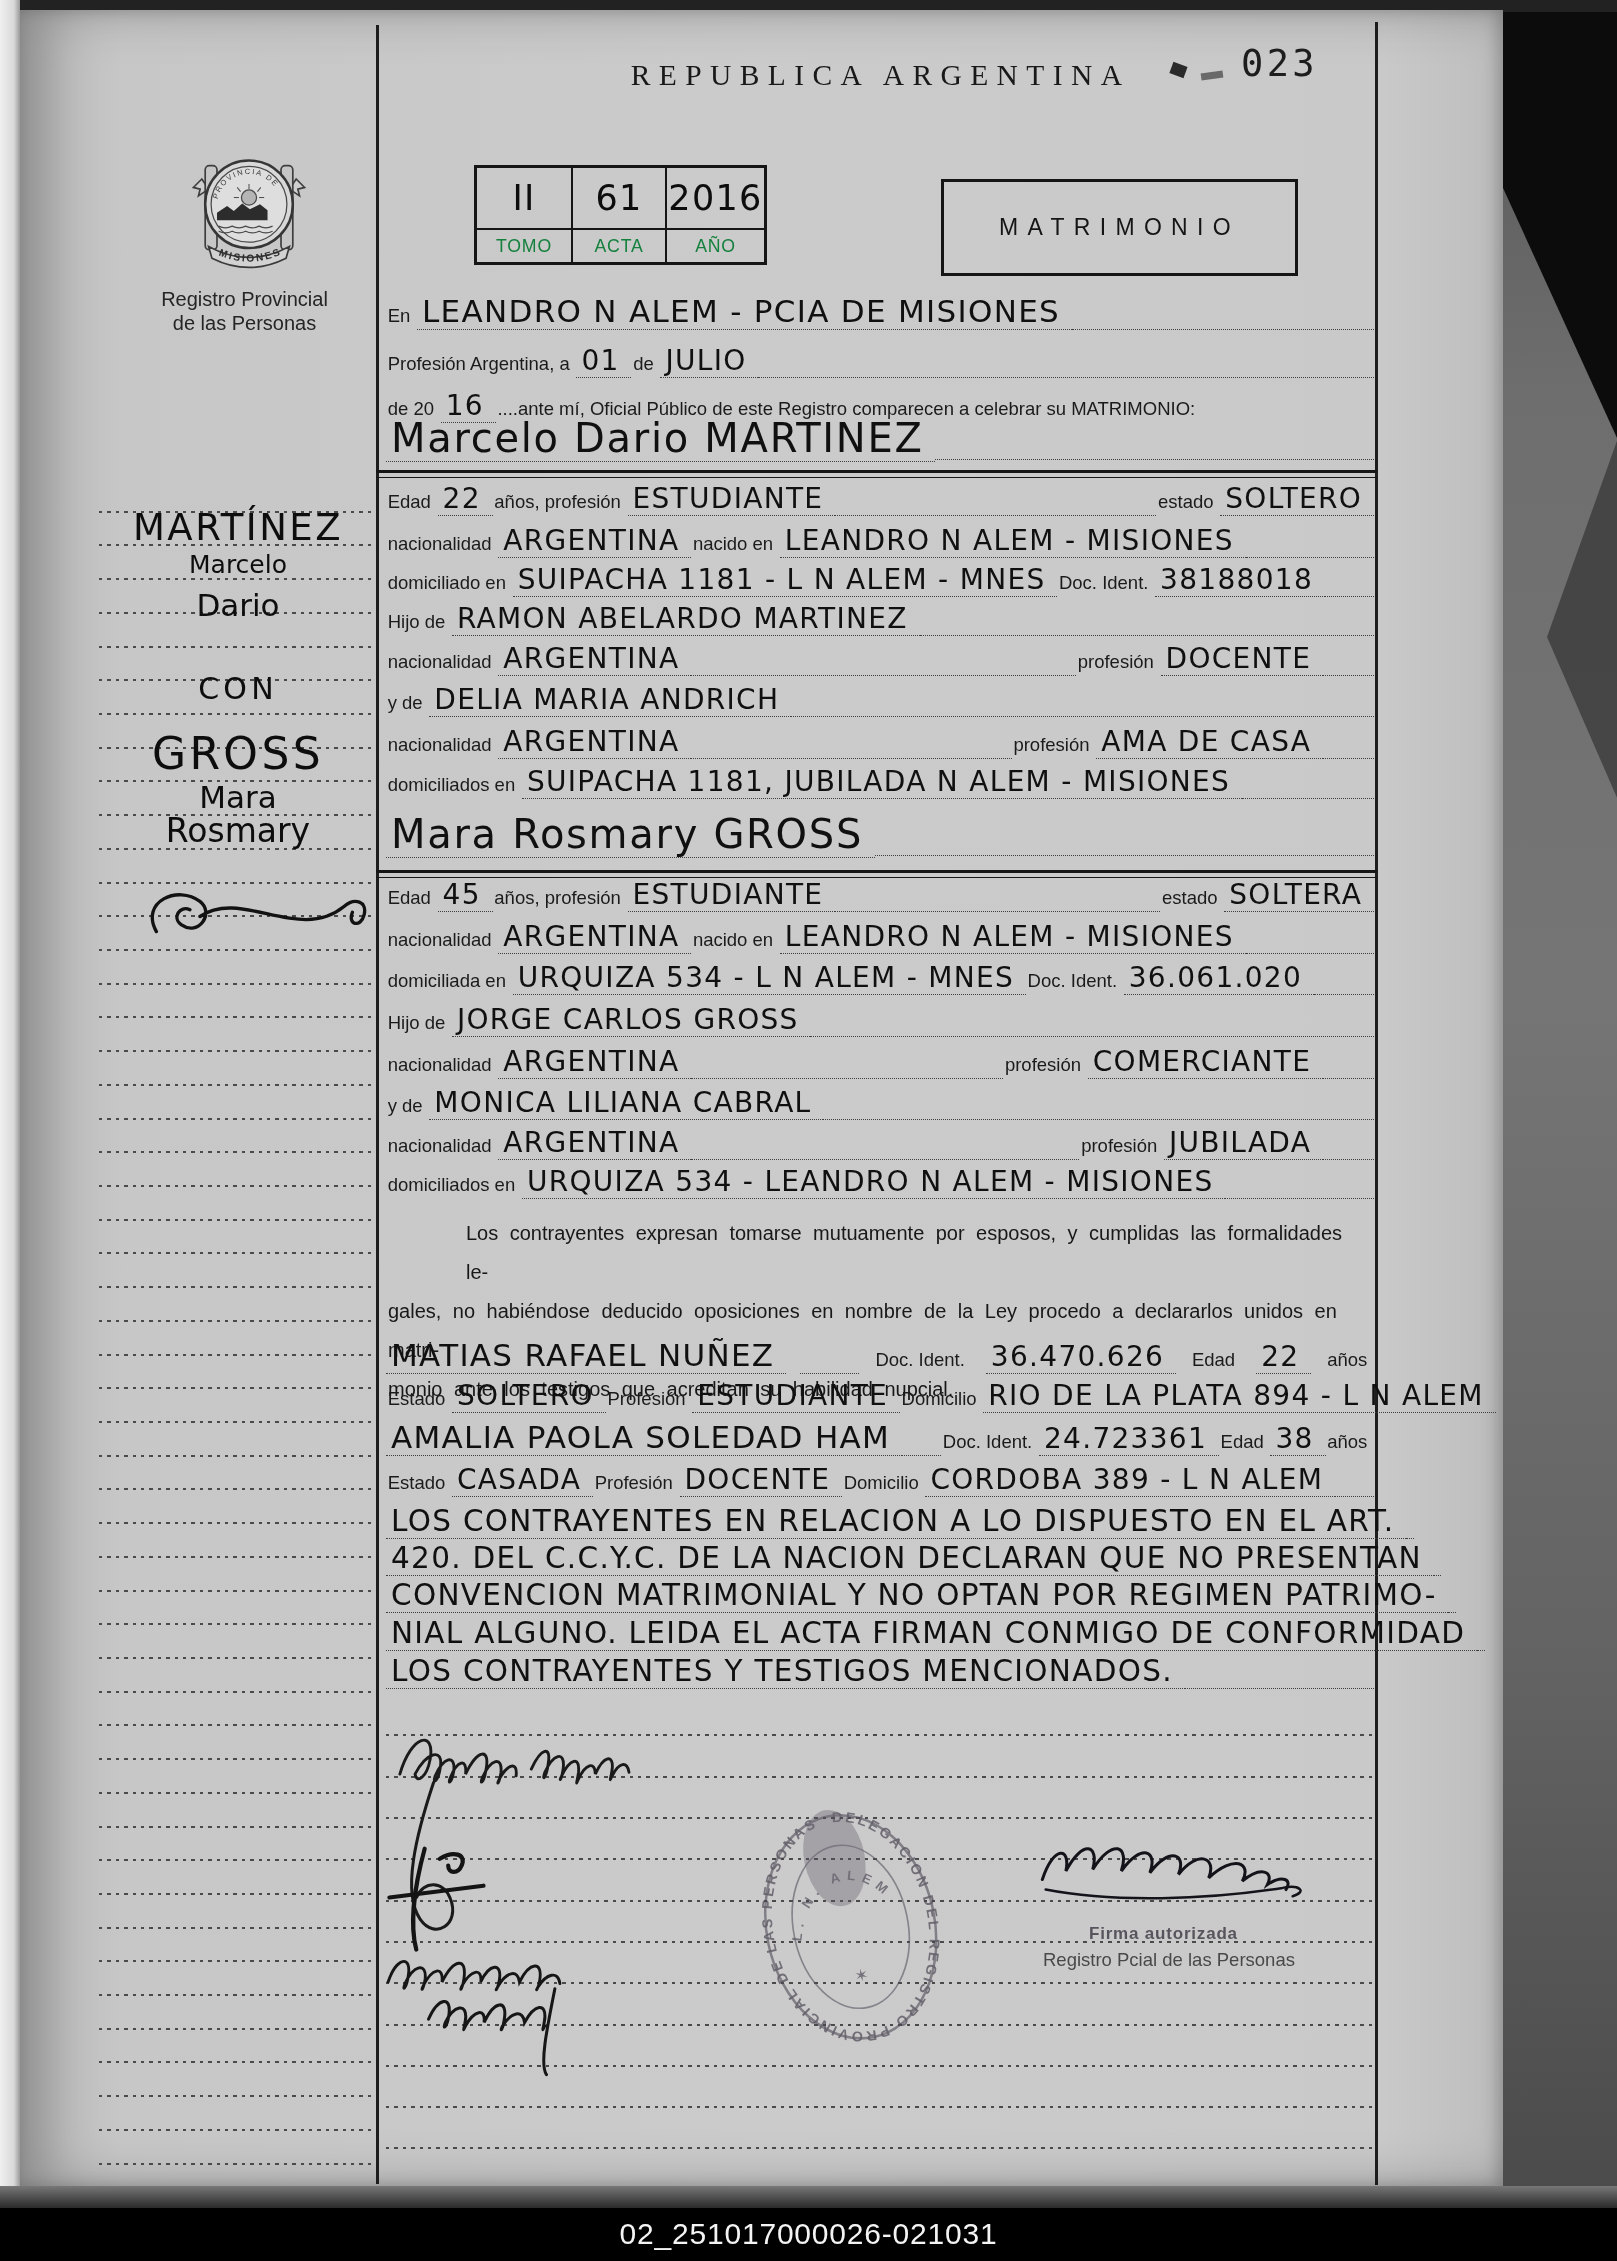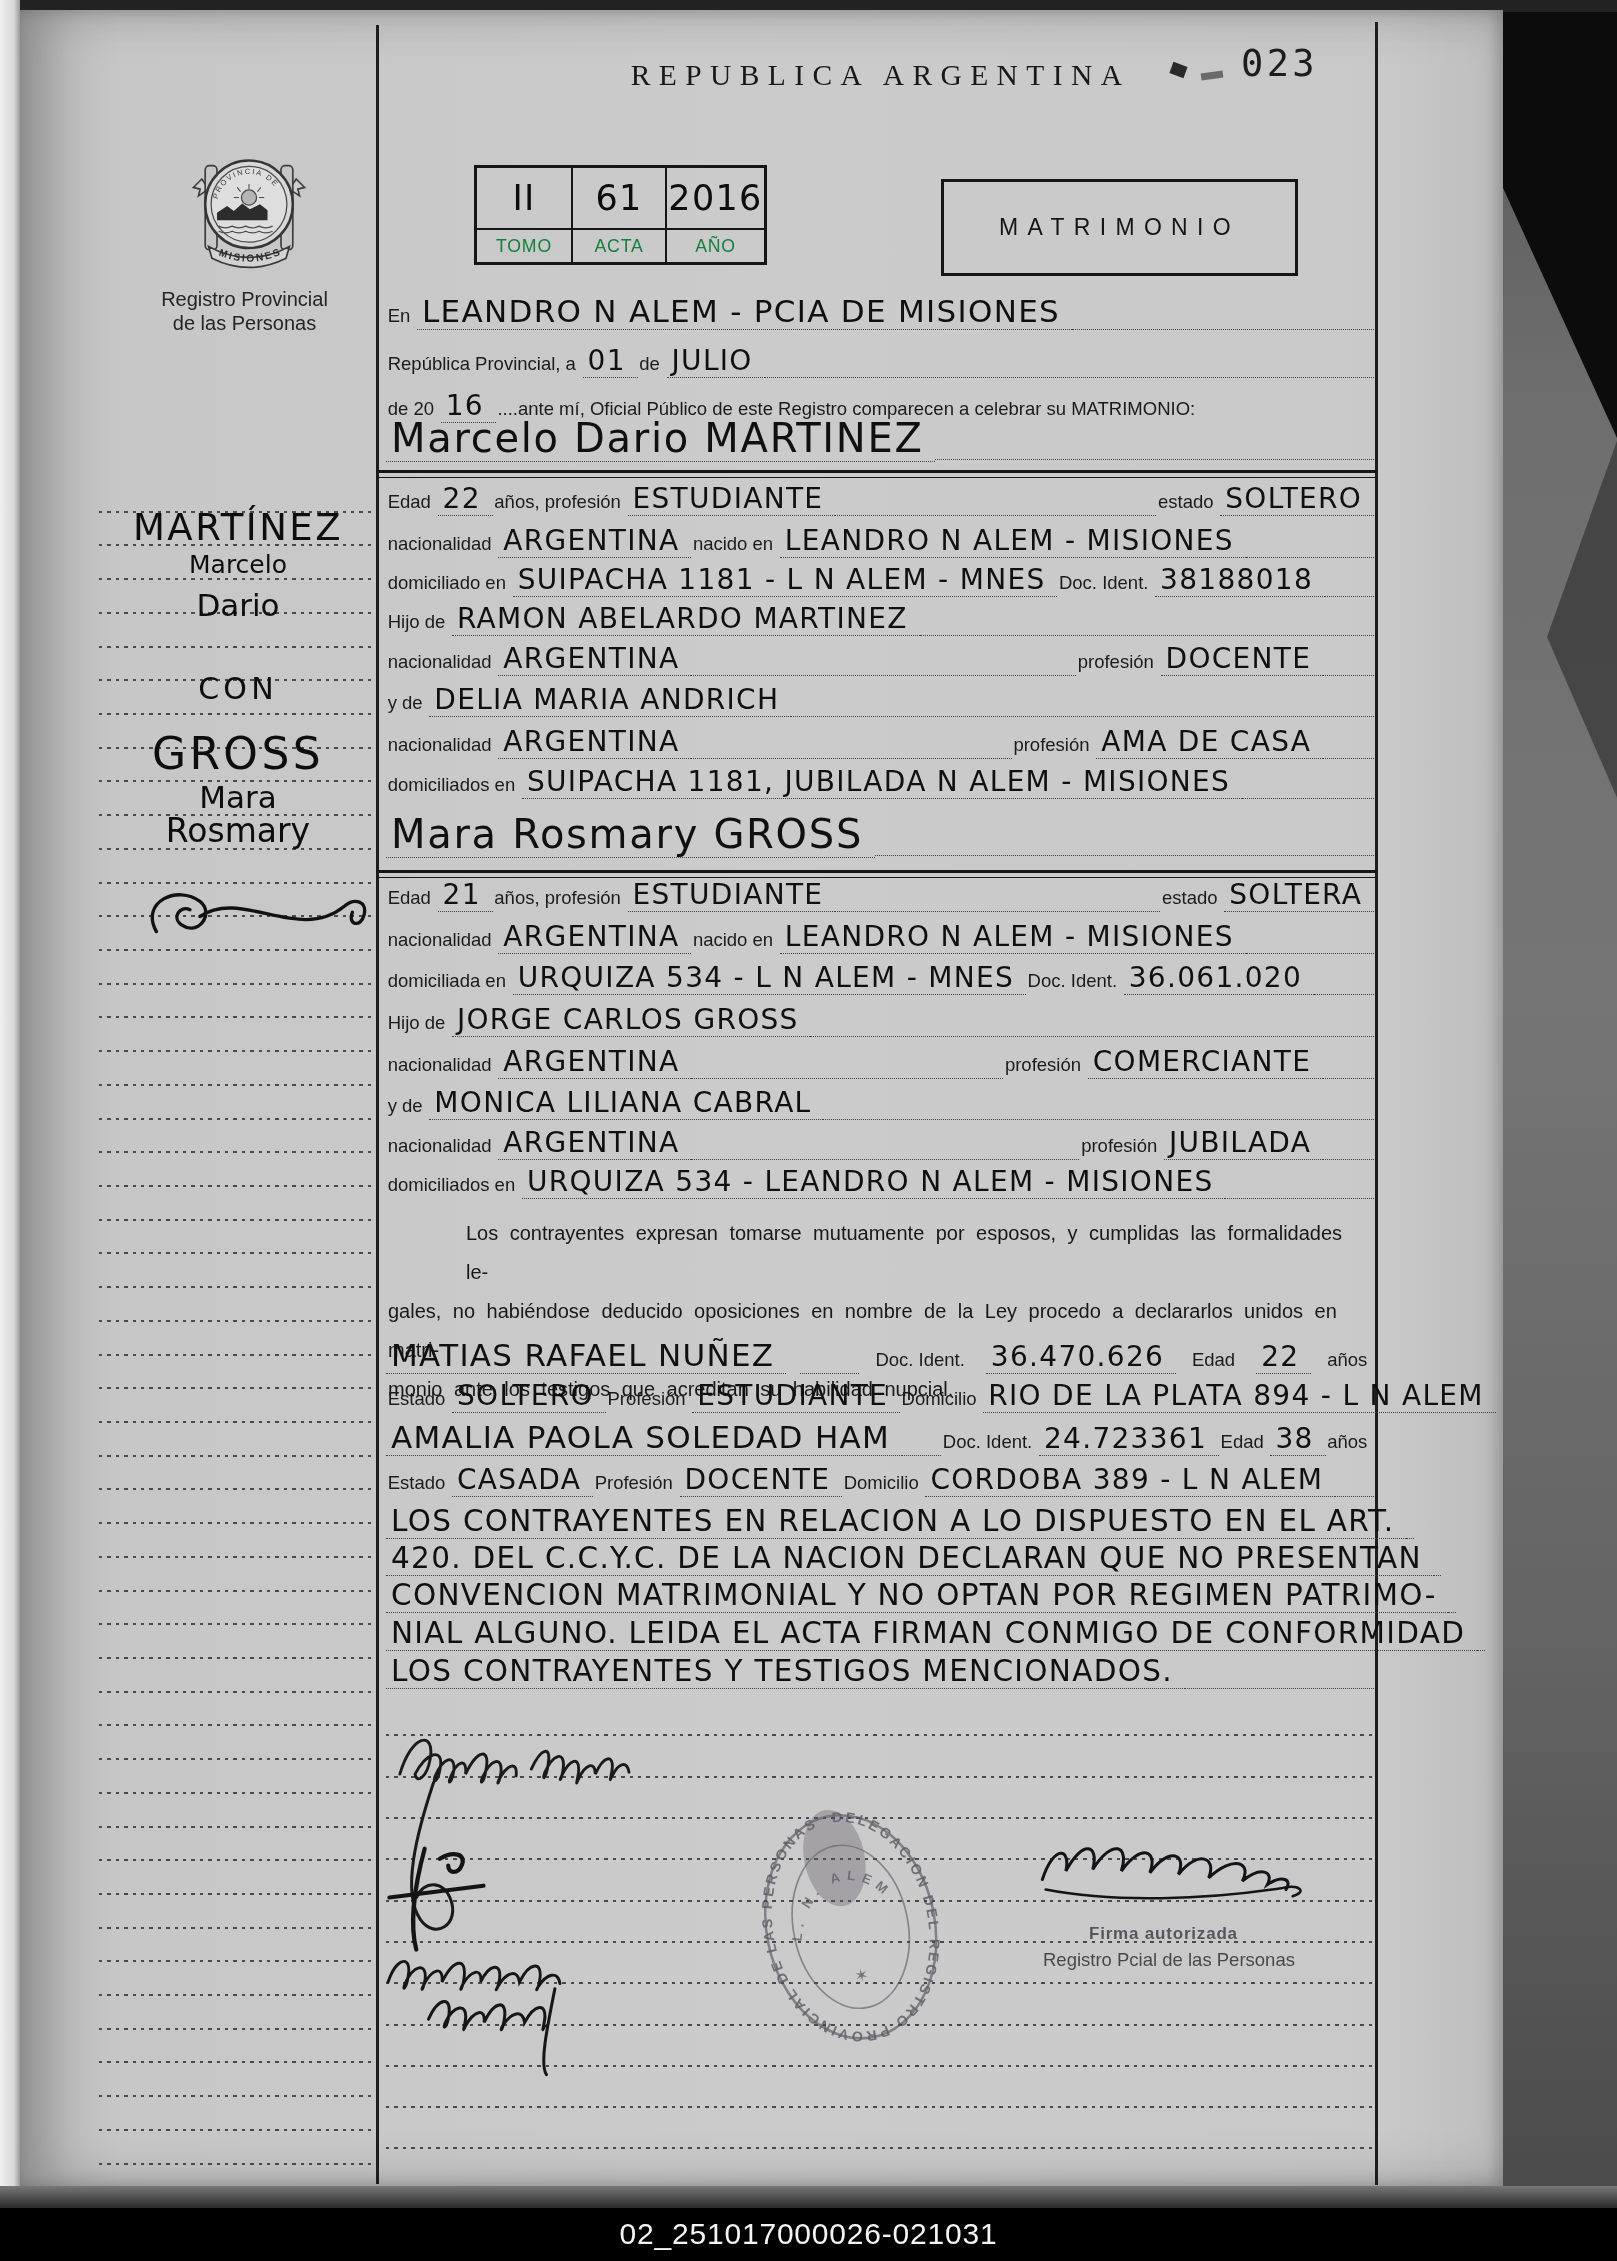--- a/index.html
+++ b/index.html
@@ -166,21 +166,21 @@
   <svg class="sig" style="left:137px;top:883px;" width="249" height="67" viewBox="0 0 295 80">
     <path d="M 22,58 C 2,22 48,2 74,22 C 92,36 72,64 52,50 C 40,42 50,26 62,32 M 74,40 C 124,6 192,72 246,28 C 259,17 274,22 270,38 C 266,54 250,50 256,35" fill="none" stroke="#121212" stroke-width="4" stroke-linecap="round"></path>
   </svg>
 
   <div class="row" style="top:293px;text-align:right;">
     <span class="lbl">En</span>
     <span class="val mid">LEANDRO N ALEM - PCIA DE MISIONES</span>
     <span class="fill">&nbsp;</span>
   </div>
   <div class="row" style="top:344px;">
-    <span class="lbl">República Provincial, a</span>
+    <span class="lbl">Profesión Argentina, a</span>
     <span class="val">01</span>
     <span class="lbl">de</span>
     <span class="val">JULIO</span>
     <span class="fill">&nbsp;</span>
   </div>
   <div class="row" style="top:389px;">
     <span class="lbl">de 20</span>
     <span class="val">16</span>
     <span class="lbl">....ante mí,  Oficial  Público  de  este  Registro  comparecen  a celebrar  su MATRIMONIO:</span>
   </div>
@@ -246,21 +246,21 @@
   </div>
 
   <div class="row" style="top:811px;">
     <span class="val big">Mara Rosmary GROSS</span>
     <span class="fill">&nbsp;</span>
   </div>
   <div class="double-rule" style="top:870px;"></div>
 
   <div class="row" style="top:878px;">
     <span class="lbl">Edad</span>
-    <span class="val">21</span>
+    <span class="val">45</span>
     <span class="lbl">años, profesión</span>
     <span class="val">ESTUDIANTE</span>
     <span class="fill">&nbsp;</span>
     <span class="lbl">estado</span>
     <span class="val">SOLTERA</span>
   </div>
   <div class="row" style="top:920px;">
     <span class="lbl">nacionalidad</span>
     <span class="val">ARGENTINA</span>
     <span class="lbl">nacido  en</span>

